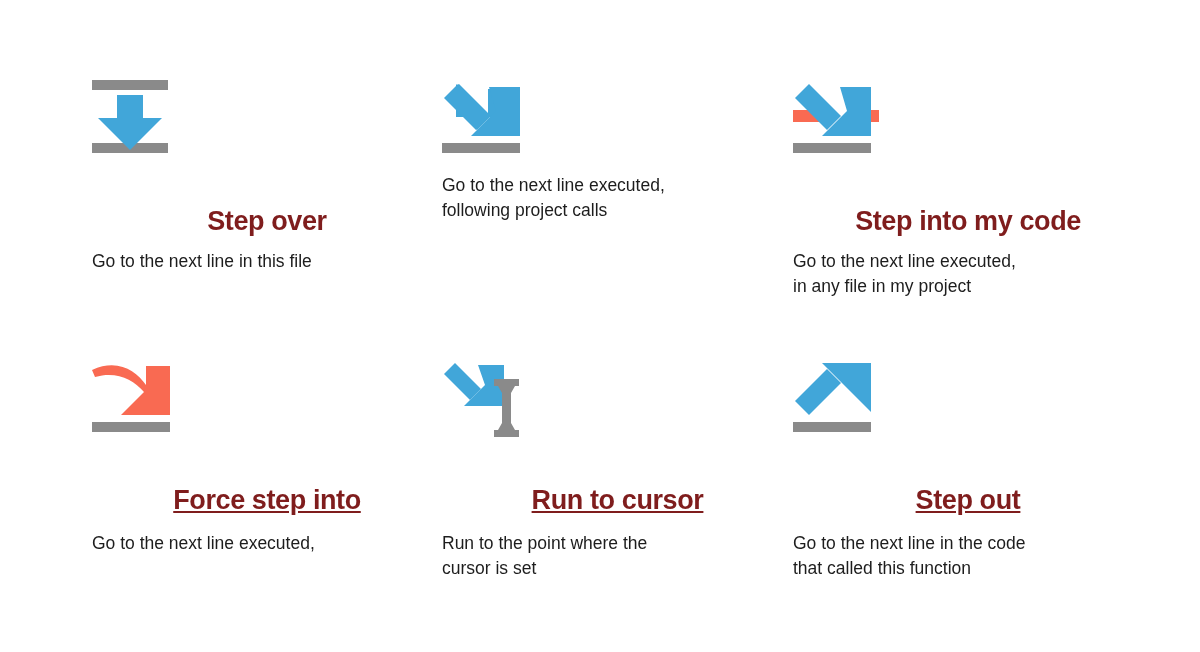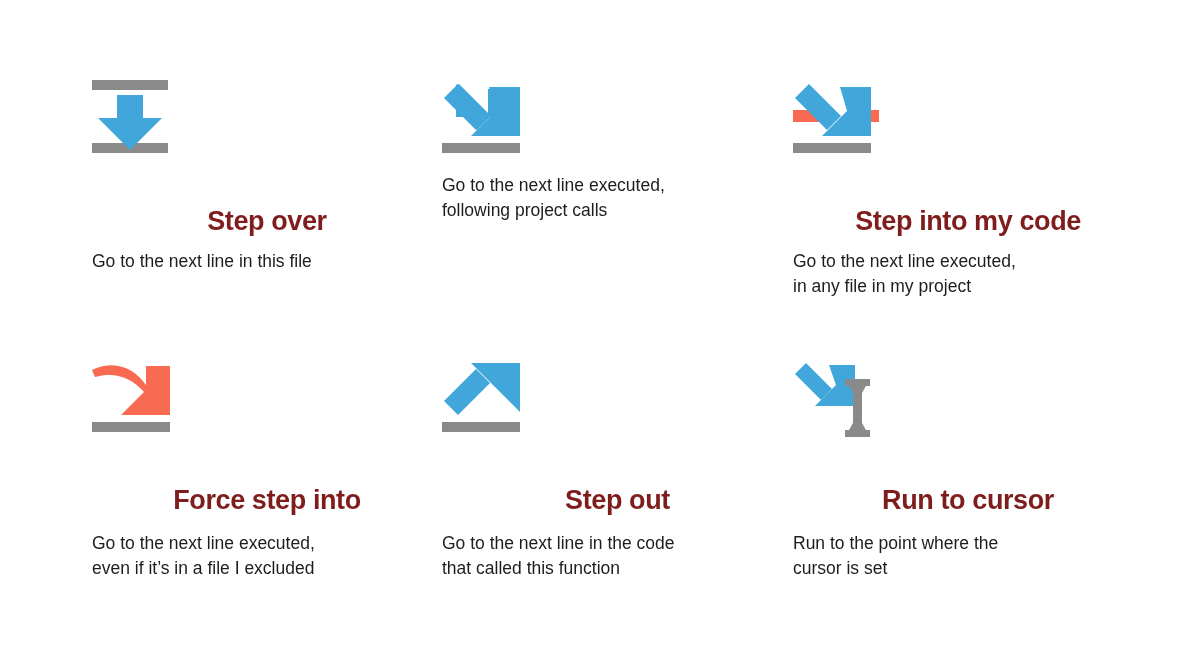--- a/index.html
+++ b/index.html
@@ -65,21 +65,21 @@
     font-weight: normal;
     color: #1d1d1d;
     line-height: 1.45;
   }
 
   
   .row1 .icon-wrap { margin-bottom: 0; }
   .row1 .card-title { margin-top: 39px; }
   .row1 .card-desc  { margin-top: 5px; }
 
-  .row2 .card-title { margin-top: 39px; }
+  .row2 .card-title { margin-top: 39px; text-decoration: underline; }
   .row2 .card-desc  { margin-top: 15px; }
 </style>
 </head>
 <body>
 
 <div class="sheet">
   <div class="grid">
 
     <div class="card row1">
       <div class="icon-wrap">
@@ -131,36 +131,20 @@
     <div class="card row2">
       <div class="icon-wrap">
         <svg width="120" height="90" viewBox="0 0 120 90" xmlns="http://www.w3.org/2000/svg">
           <rect x="0" y="65" width="78" height="10" fill="#8A8A8A"></rect>
           <path d="M 0 13 C 26 1 44 14 54 28 L 54 9 L 78 9 L 78 58 L 29 58 L 52 35 C 41 22 24 14 3 20 Z" fill="#F96A52"></path>
         </svg>
       </div>
       <h2 class="card-title">Force step into</h2>
       <p class="card-desc">
         <span>Go to the next line executed,</span><br>
-        <span>even if it’s in a file I excluded</span>
-      </p>
-    </div>
-
-    <div class="card row2">
-      <div class="icon-wrap">
-        <svg width="120" height="90" viewBox="0 0 120 90" xmlns="http://www.w3.org/2000/svg">
-          <rect x="0" y="65" width="78" height="10" fill="#8A8A8A"></rect>
-          <path d="M 2 44 L 16 58 L 48 26 L 34 12 Z" fill="#41A6D9"></path>
-          <path d="M 29 6 L 78 6 L 78 55 L 54 31 Z" fill="#41A6D9"></path>
-        </svg>
-      </div>
-      <h2 class="card-title">Step out</h2>
-      <p class="card-desc">
-        <span>Go to the next line in the code</span><br>
-        <span>that called this function</span>
       </p>
     </div>
 
     <div class="card row2">
       <div class="icon-wrap">
         <svg width="120" height="90" viewBox="0 0 120 90" xmlns="http://www.w3.org/2000/svg">
           <path d="M 2 17 L 13 6 L 39 32 L 28 43 Z" fill="#41A6D9"></path>
           <path d="M 36 8 L 62 8 L 62 49 L 22 49 L 43 28 Z" fill="#41A6D9"></path>
           <g fill="#8A8A8A">
             <rect x="52" y="22" width="25" height="7"></rect>
@@ -169,14 +153,29 @@
           </g>
         </svg>
       </div>
       <h2 class="card-title">Run to cursor</h2>
       <p class="card-desc">
         <span>Run to the point where the</span><br>
         <span>cursor is set</span>
       </p>
     </div>
 
+    <div class="card row2">
+      <div class="icon-wrap">
+        <svg width="120" height="90" viewBox="0 0 120 90" xmlns="http://www.w3.org/2000/svg">
+          <rect x="0" y="65" width="78" height="10" fill="#8A8A8A"></rect>
+          <path d="M 2 44 L 16 58 L 48 26 L 34 12 Z" fill="#41A6D9"></path>
+          <path d="M 29 6 L 78 6 L 78 55 L 54 31 Z" fill="#41A6D9"></path>
+        </svg>
+      </div>
+      <h2 class="card-title">Step out</h2>
+      <p class="card-desc">
+        <span>Go to the next line in the code</span><br>
+        <span>that called this function</span>
+      </p>
+    </div>
+
   </div>
 </div>
 
 </body></html>

